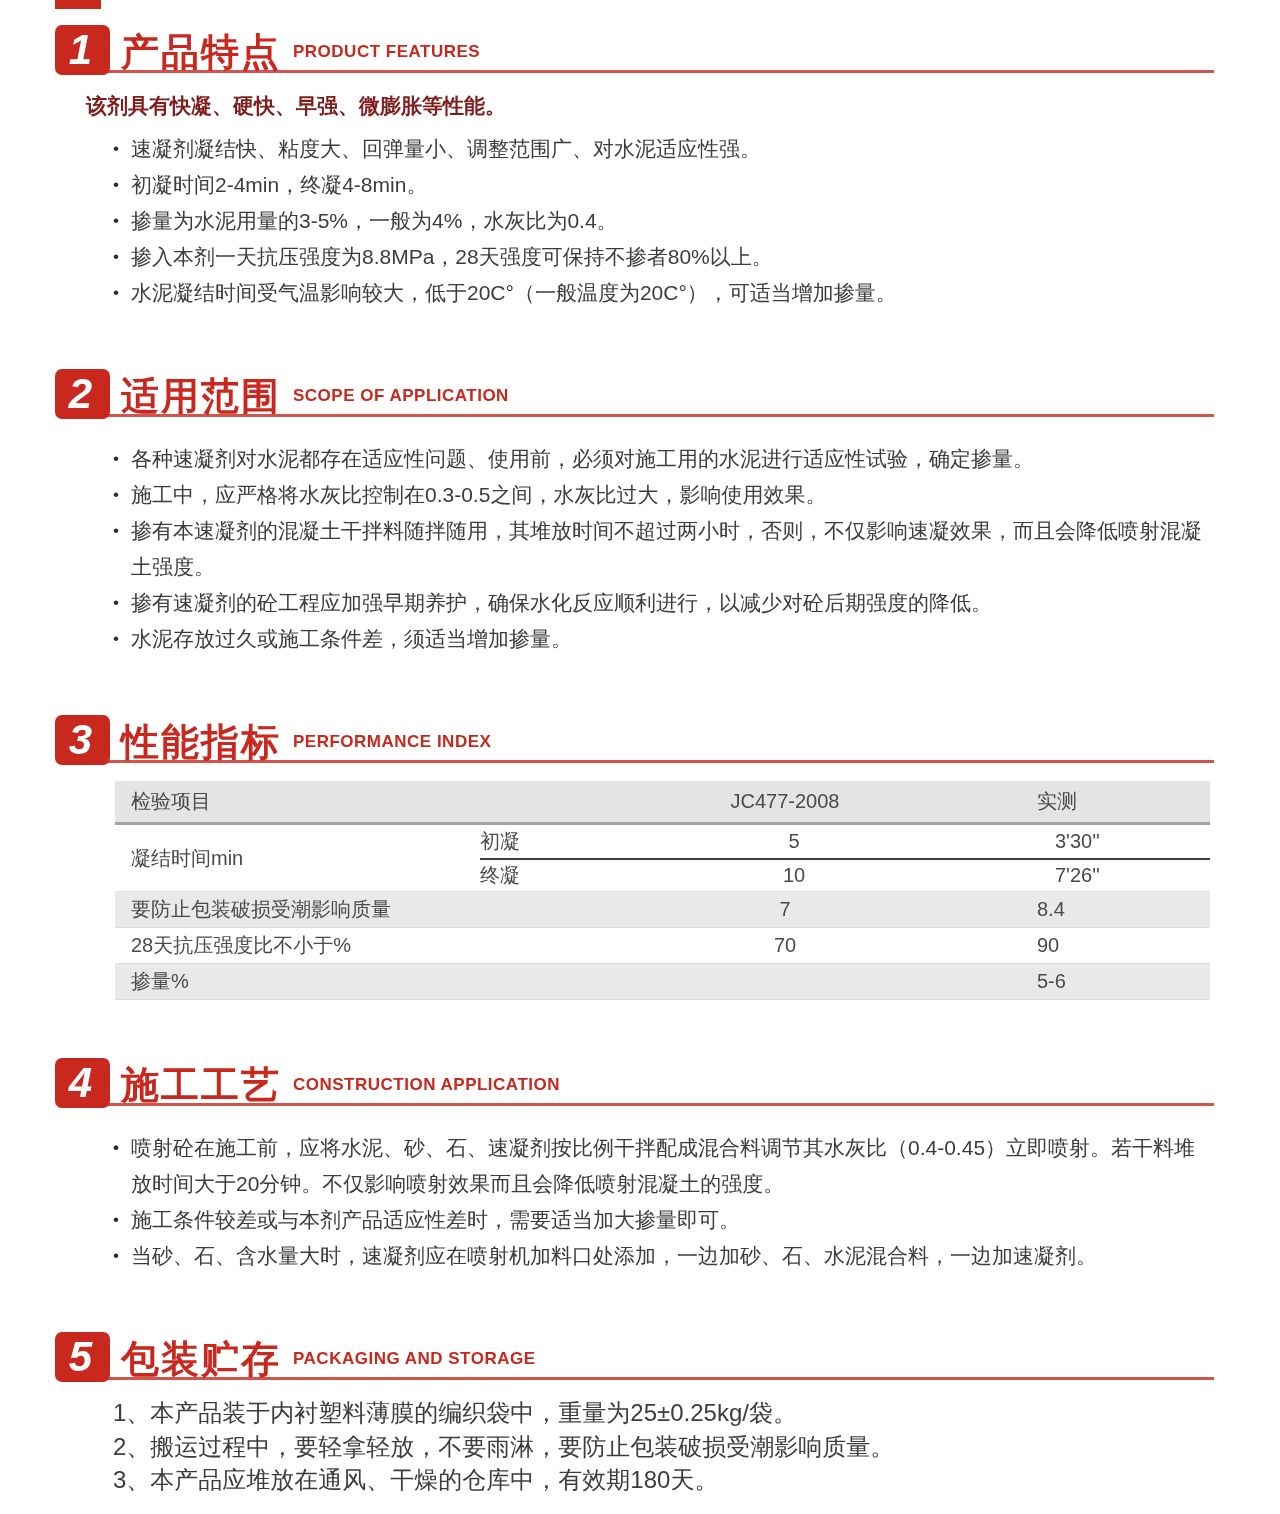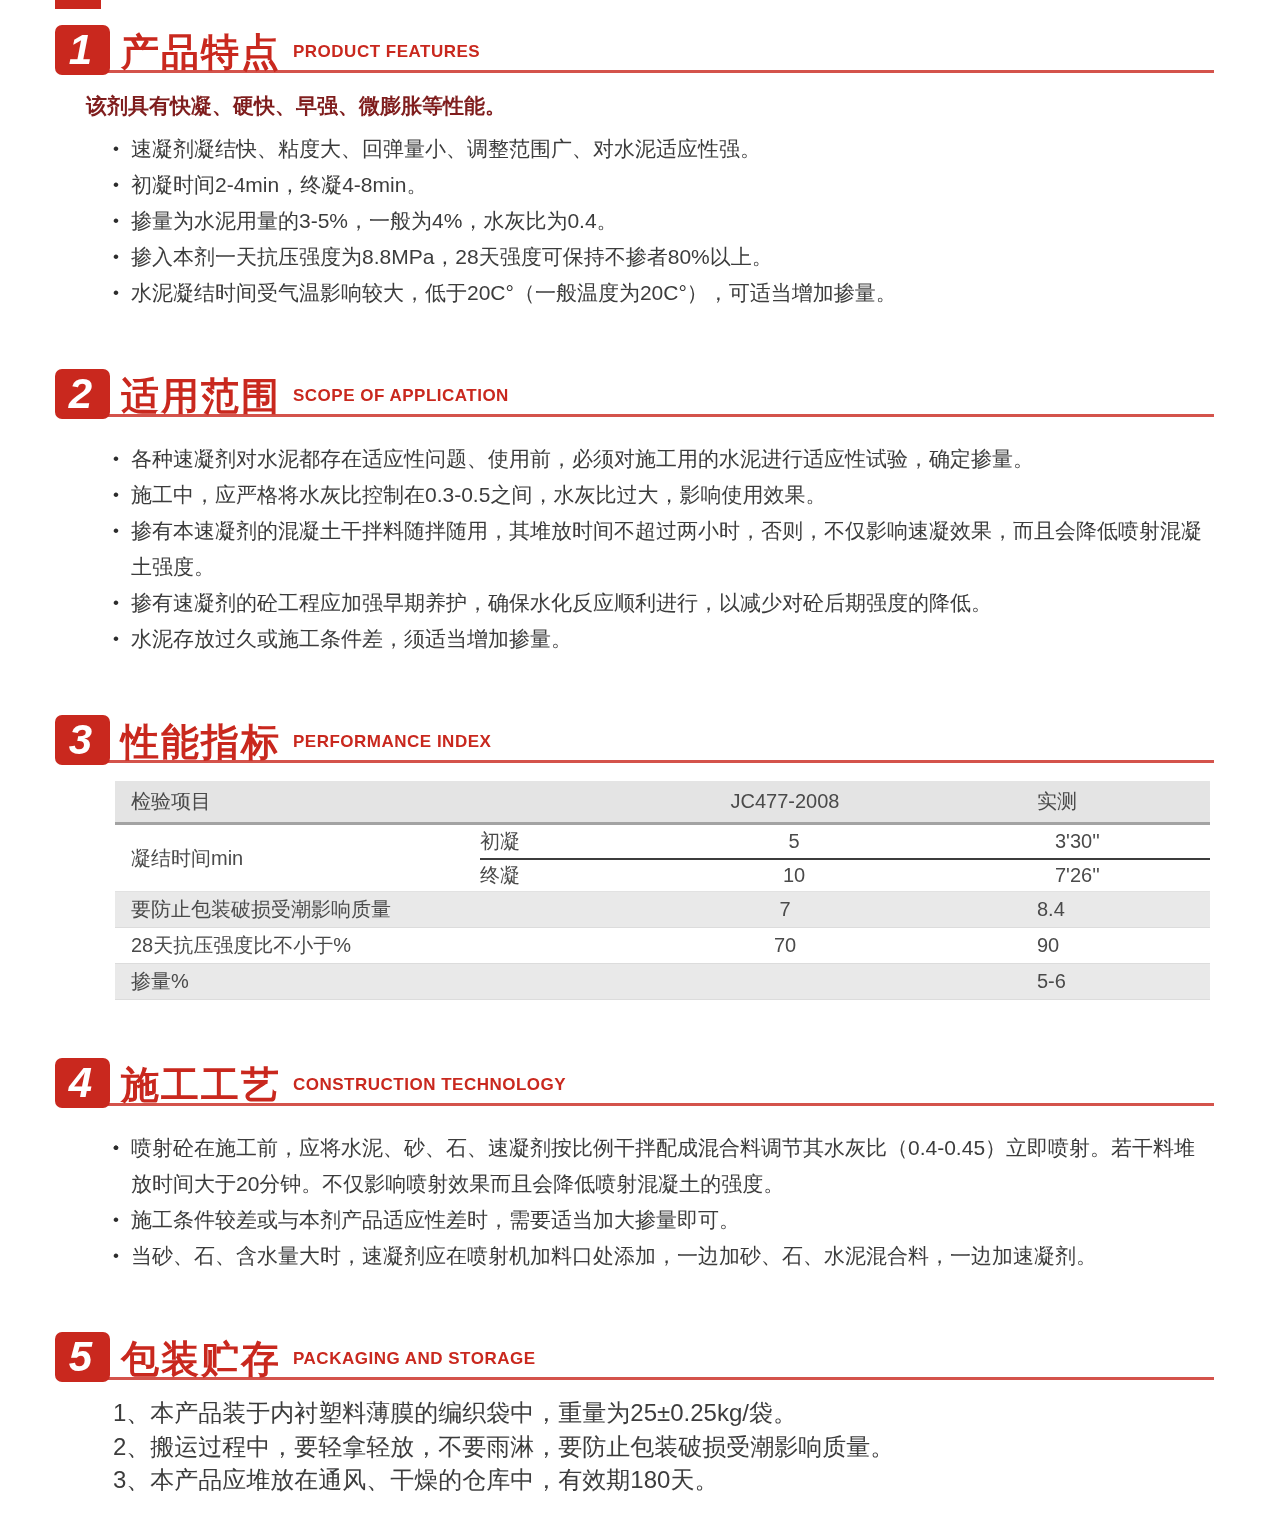--- a/index.html
+++ b/index.html
@@ -158,21 +158,21 @@
   </div>
 
   <div class="sec">
     <div class="sec-header">
       <div class="sec-underline"></div>
       <div class="badge">
           <span>4</span>
         </div>
       <div class="titles">
         <span class="title-cn">施工工艺</span>
-        <span class="title-en">CONSTRUCTION TECHNOLOGY</span>
+        <span class="title-en">CONSTRUCTION APPLICATION</span>
       </div>
     </div>
     <ul class="bullets" style="margin-top:22px">
       <li><span class="dot">•</span></li>
       <li><span class="dot">•</span><span>喷射砼在施工前，应将水泥、砂、石、速凝剂按比例干拌配成混合料调节其水灰比（0.4-0.45）立即喷射。若干料堆放时间大于20分钟。不仅影响喷射效果而且会降低喷射混凝土的强度。</span></li>
       <li><span class="dot">•</span><span>施工条件较差或与本剂产品适应性差时，需要适当加大掺量即可。</span></li>
       <li><span class="dot">•</span><span>当砂、石、含水量大时，速凝剂应在喷射机加料口处添加，一边加砂、石、水泥混合料，一边加速凝剂。</span></li>
     </ul>
   </div>
 

